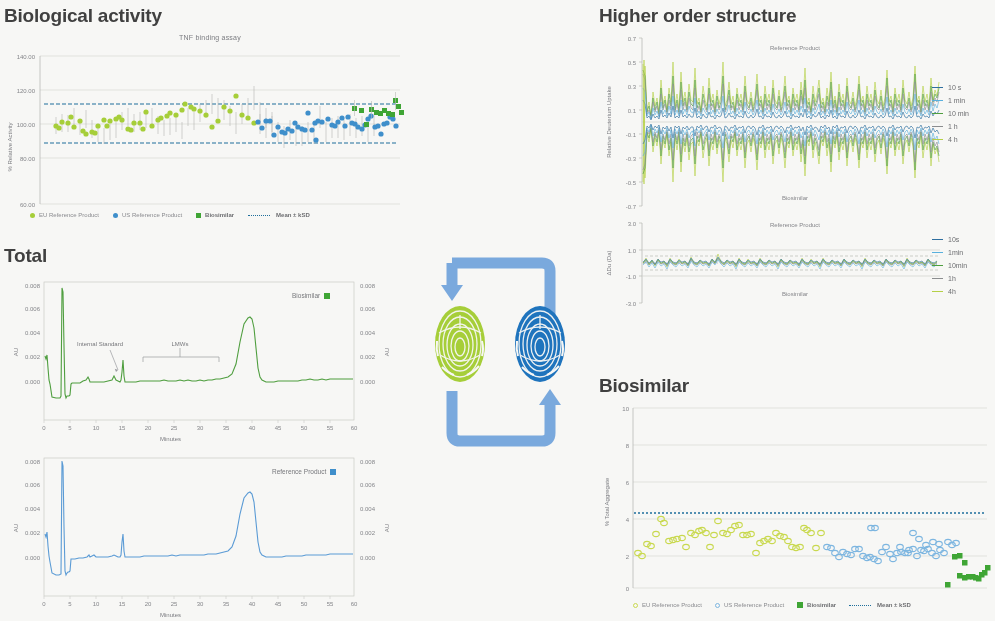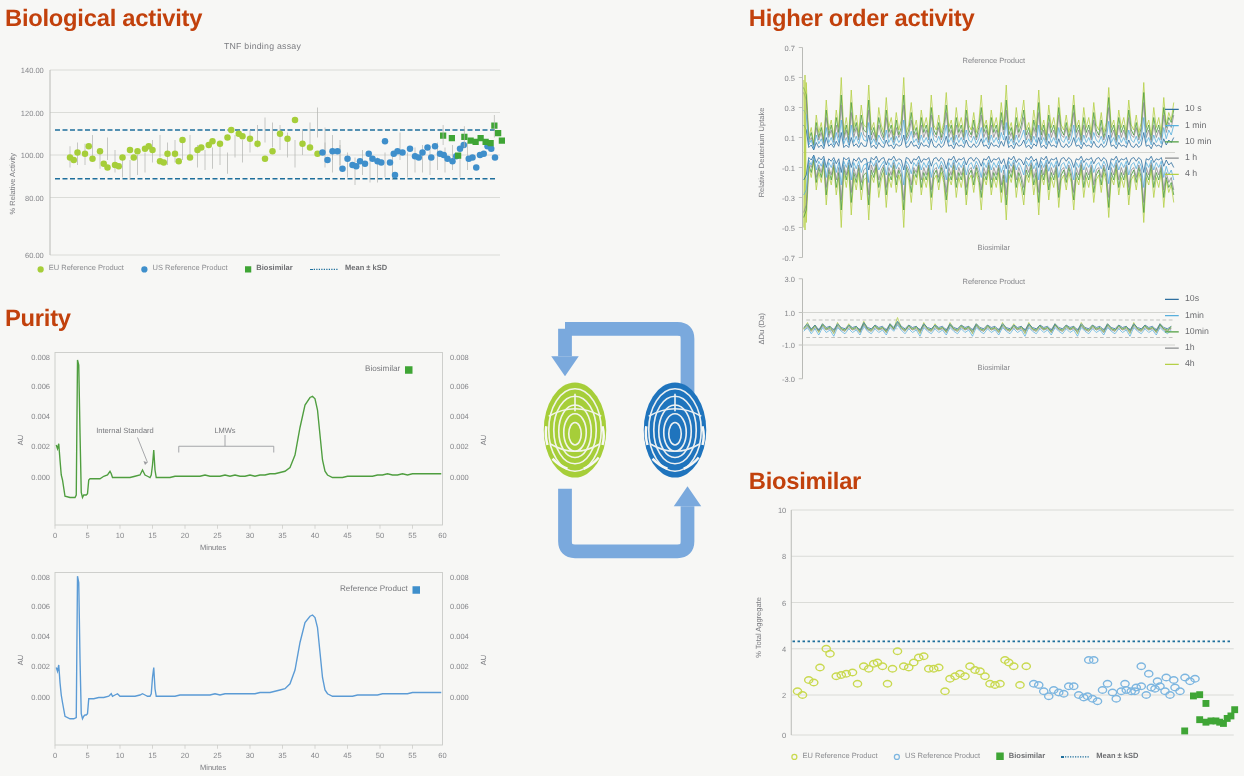--- a/index.html
+++ b/index.html
@@ -6,21 +6,21 @@
   body{
     width:995px;height:621px;
     background:#f7f7f5;
     font-family:"Liberation Sans", sans-serif;
     color:#6d6e71;
     overflow:hidden;
     position:relative;
   }
   .panel{position:absolute;}
   .section-title{
-    color:#c2410c;
+    color:#404040;
     font-size:19px;
     font-weight:700;
     letter-spacing:-0.2px;
     white-space:nowrap;
   }
   .chart-title{
     font-size:7px;
     color:#7b7c80;
     text-align:center;
     letter-spacing:.2px;
@@ -266,21 +266,21 @@
       <span style="font-weight:700;color:#6d6e71;">Biosimilar</span>
     </span>
     <span class="legend-item" style="gap:6px;">
       <span class="swatch-dash"></span>
       <span style="font-weight:700;color:#6d6e71;">Mean ± kSD</span>
     </span>
   </div>
 </div>
 
 <div class="panel" style="left:0px;top:240px;width:412px;height:381px;">
-  <div class="section-title" style="position:absolute;left:4px;top:5px;">Purity</div>
+  <div class="section-title" style="position:absolute;left:4px;top:5px;">Total</div>
 
   <svg width="400" height="160" viewBox="0 0 400 160" style="position:absolute;left:4px;top:36px;">
     <rect x="0" y="0" width="400" height="160" class="plot-bg"></rect>
     <rect x="40" y="6" width="310" height="138" fill="none" stroke="#c9cac6" stroke-width="0.7"></rect>
     <g class="tick" text-anchor="end">
       <text x="36" y="12">0.008</text>
         <text x="36" y="35">0.006</text>
       <text x="36" y="59">0.004</text>
         <text x="36" y="83">0.002</text>
       <text x="36" y="108">0.000</text>
@@ -446,21 +446,21 @@
         <path d="M8 64 Q14 70 20 72"></path>
         <path d="M33 72 Q40 69 45 63"></path>
         <path d="M3 38 Q2 46 4 53"></path>
         <path d="M48 38 Q50 46 48 53"></path>
       </g>
     </g>
   </svg>
 </div>
 
 <div class="panel" style="left:595px;top:0px;width:400px;height:320px;">
-  <div class="section-title" style="position:absolute;left:4px;top:5px;">Higher order activity</div>
+  <div class="section-title" style="position:absolute;left:4px;top:5px;">Higher order structure</div>
 
   <svg width="400" height="180" viewBox="0 0 400 180" style="position:absolute;left:0px;top:32px;">
     <rect x="0" y="0" width="400" height="180" class="plot-bg"></rect>
     <line x1="47" y1="6" x2="47" y2="174" stroke="#b9bab6" stroke-width="0.8"></line>
     <g stroke="#b9bab6" stroke-width="0.7">
       <line x1="44" y1="6" x2="47" y2="6"></line>
         <line x1="44" y1="30" x2="47" y2="30"></line>
       <line x1="44" y1="54" x2="47" y2="54"></line>
         <line x1="44" y1="78" x2="47" y2="78"></line>
       <line x1="44" y1="102" x2="47" y2="102"></line>

